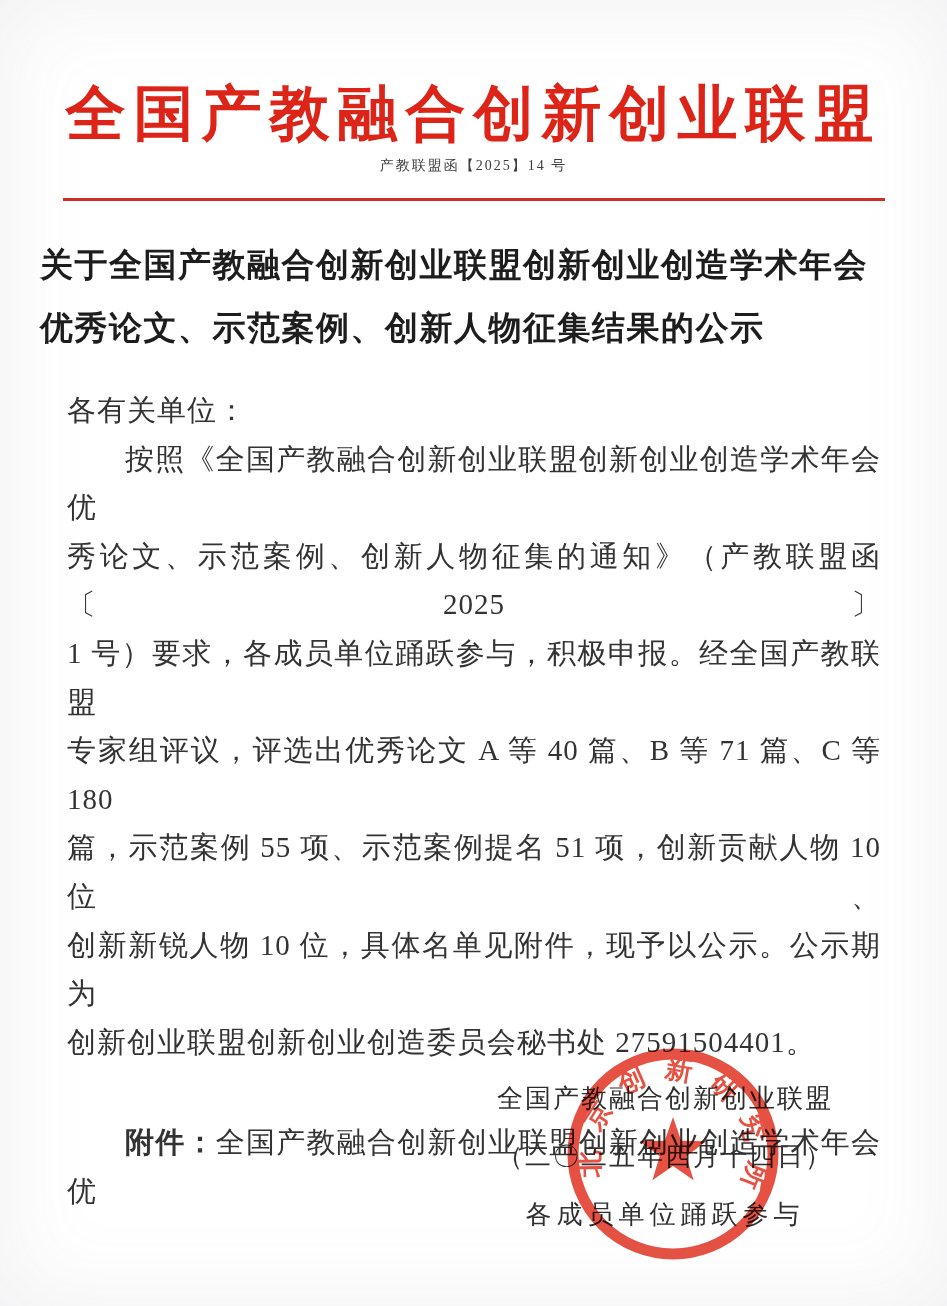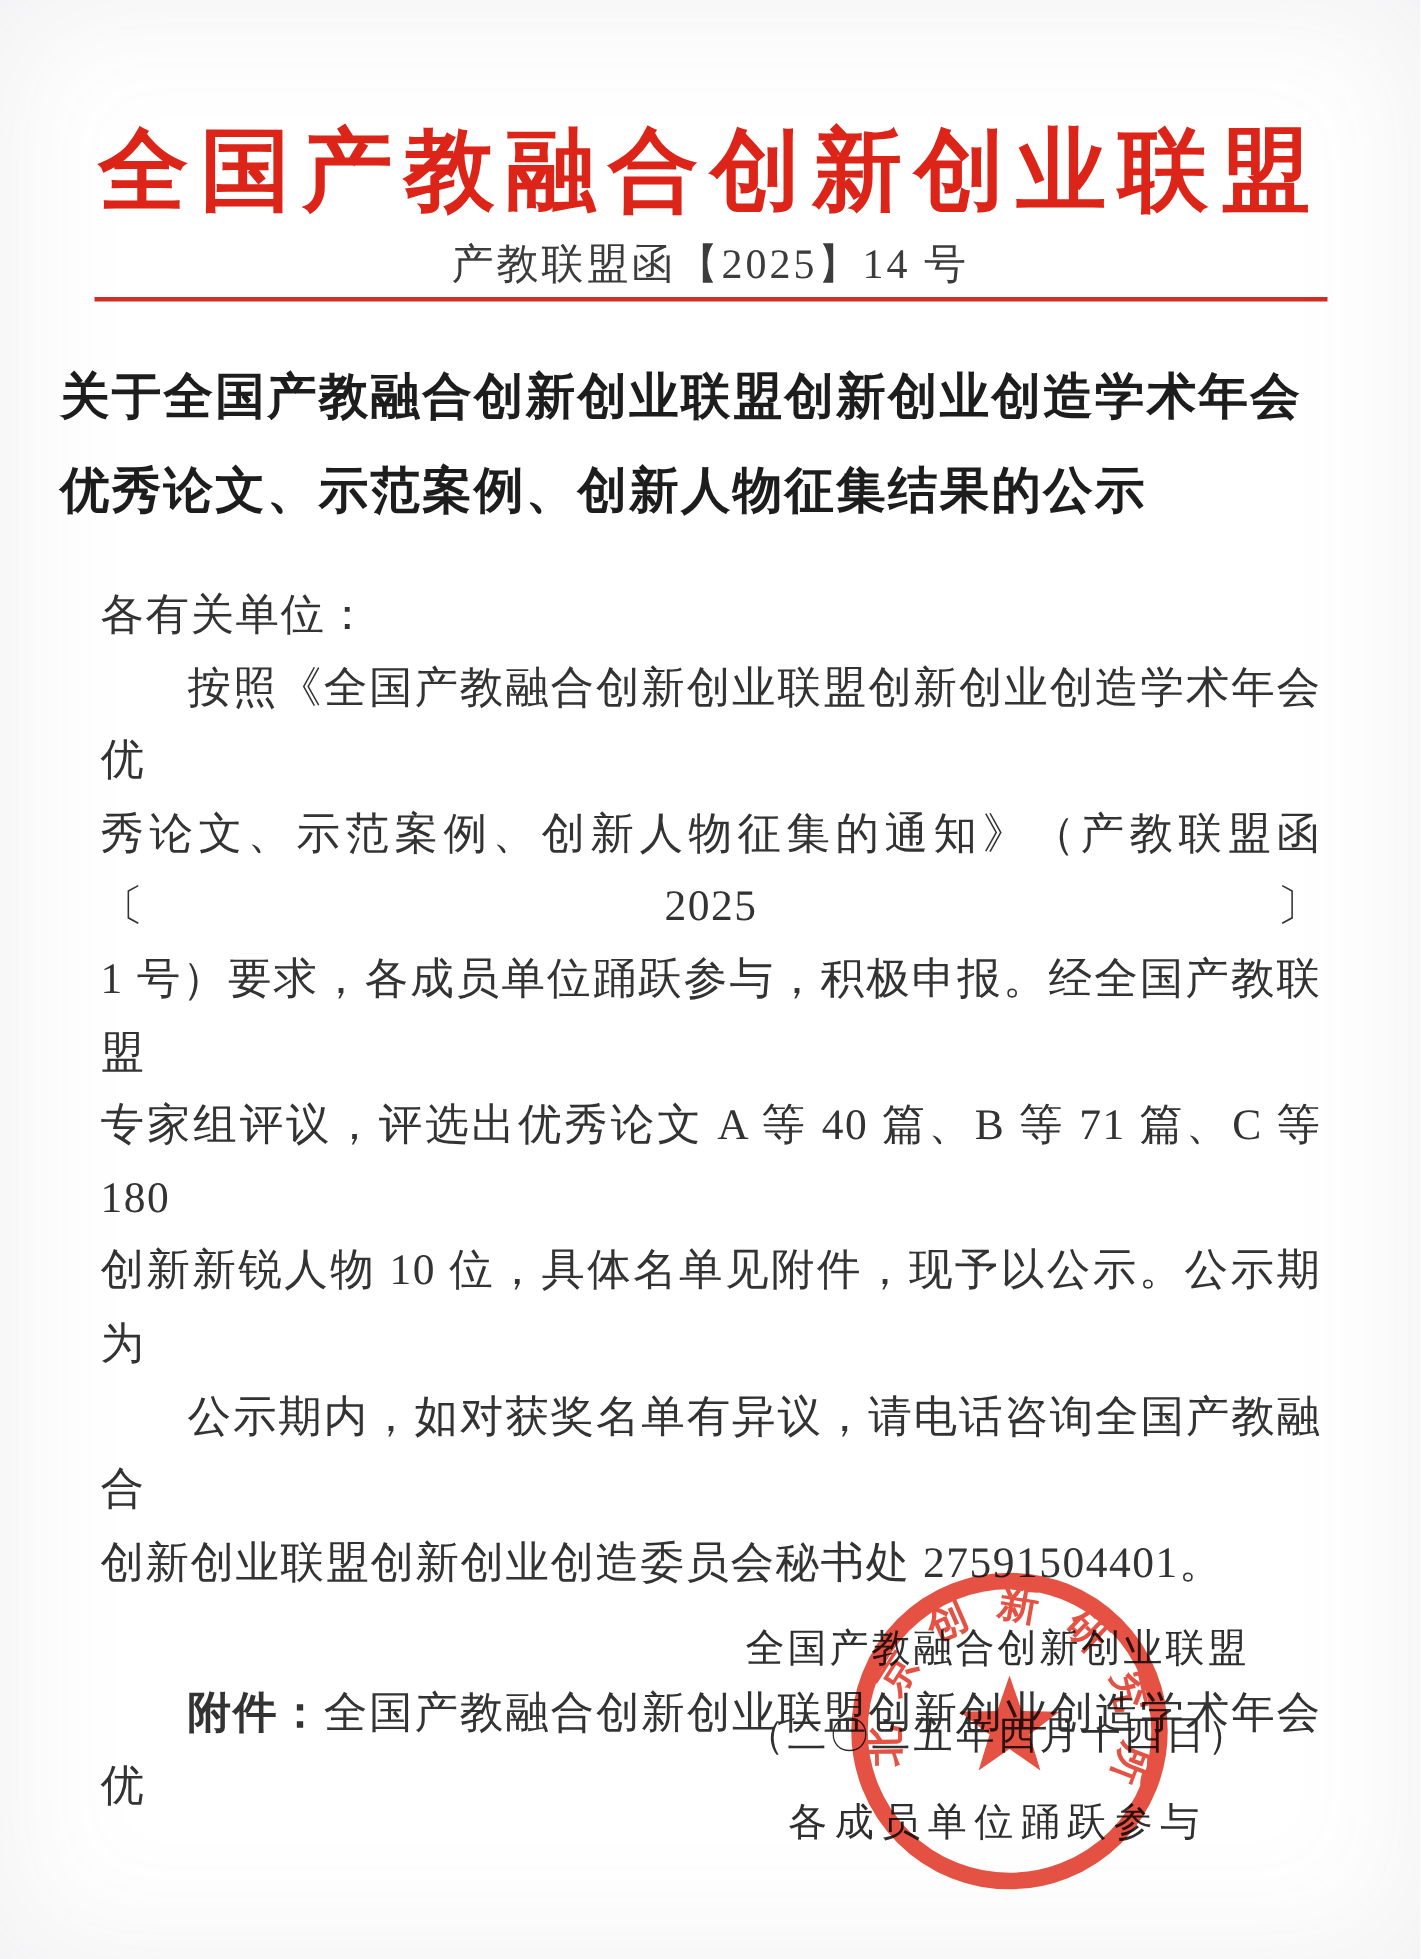--- a/index.html
+++ b/index.html
@@ -24,21 +24,21 @@
     font-family:"Liberation Sans", sans-serif;
     font-weight:bold;
     font-size:60px;
     letter-spacing:8px;
     color:#dc2418;
     white-space:nowrap;
   }
   .doc-no {
     position:absolute; top:157px; left:0; width:100%;
     text-align:center;
-    font-size:28px;
+    font-size:14px;
     letter-spacing:2px;
     color:#3c3c3c;
   }
   .red-rule {
     position:absolute; top:198px; left:63px;
     width:822px; height:3px;
     background:#cf2f26;
   }
   
   .doc-title {
@@ -102,23 +102,23 @@
     <div>优秀论文、示范案例、创新人物征集结果的公示</div>
   </div>
 
   <div class="body-text">
     <div class="bline last">各有关单位：</div>
 
     <div class="bline indent">按照《全国产教融合创新创业联盟创新创业创造学术年会优</div>
     <div class="bline">秀论文、示范案例、创新人物征集的通知》（产教联盟函〔2025〕</div>
     <div class="bline">1 号）要求，各成员单位踊跃参与，积极申报。经全国产教联盟</div>
     <div class="bline">专家组评议，评选出优秀论文 A 等 40 篇、B 等 71 篇、C 等 180</div>
+    <div class="bline">篇，示范案例 55 项、示范案例提名 51 项，创新贡献人物 10 位、</div>
     <div class="bline">创新新锐人物 10 位，具体名单见附件，现予以公示。公示期为</div>
 
-    <div class="bline indent">公示期内，如对获奖名单有异议，请电话咨询全国产教融合</div>
     <div class="bline last">创新创业联盟创新创业创造委员会秘书处 27591504401。</div>
 
     <div class="bline indent attach">
       <span class="attach-label">附件：</span><span>全国产教融合创新创业联盟创新创业创造学术年会优</span>
     </div>
 
   </div>
 
   <div class="signature">
     <div>全国产教融合创新创业联盟</div>

